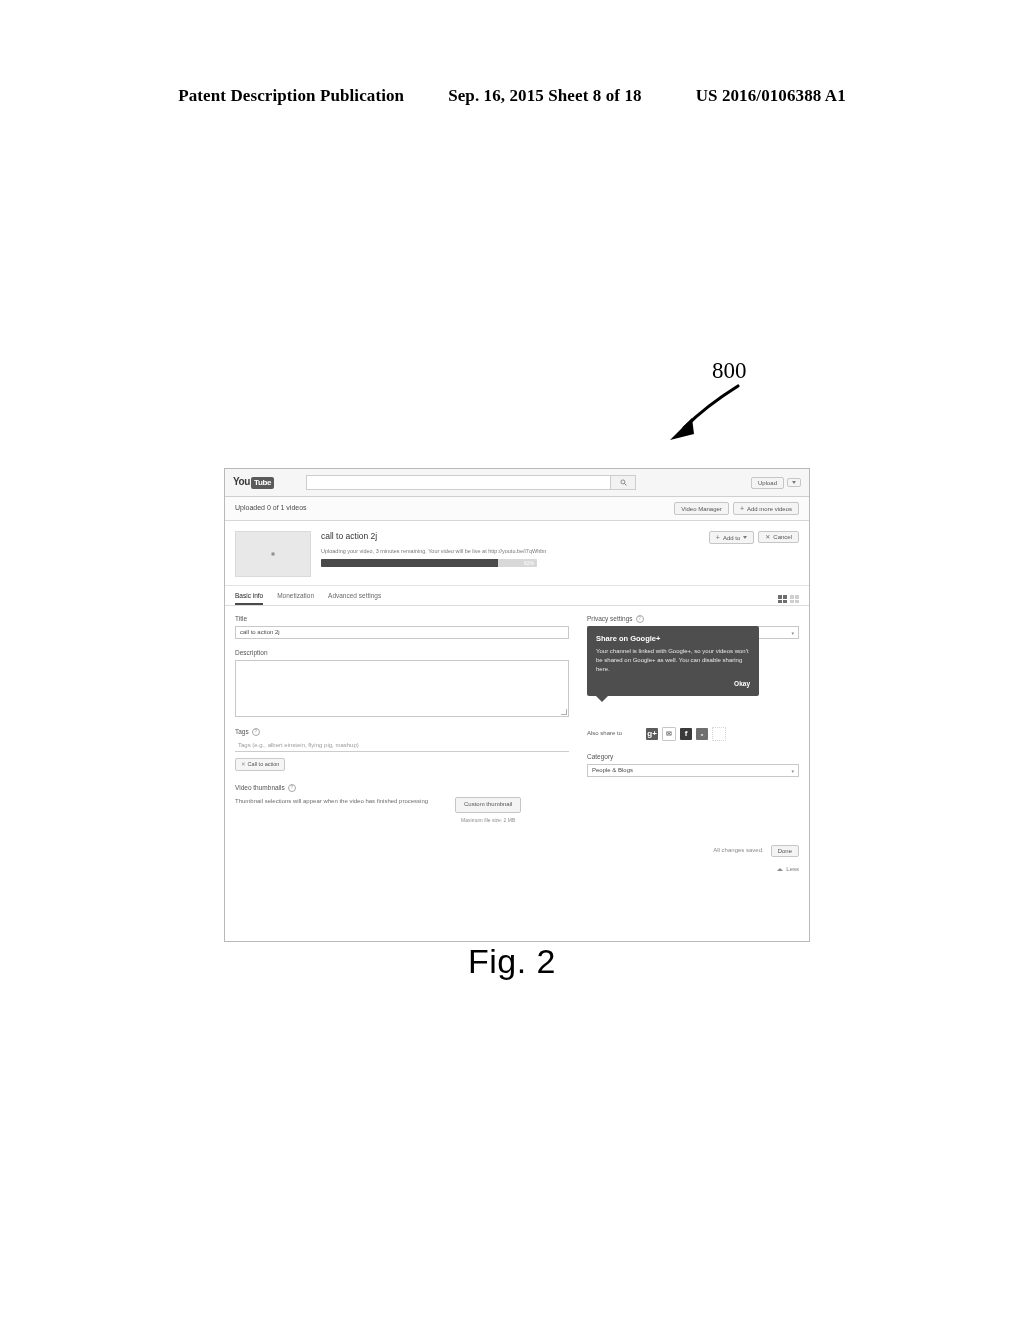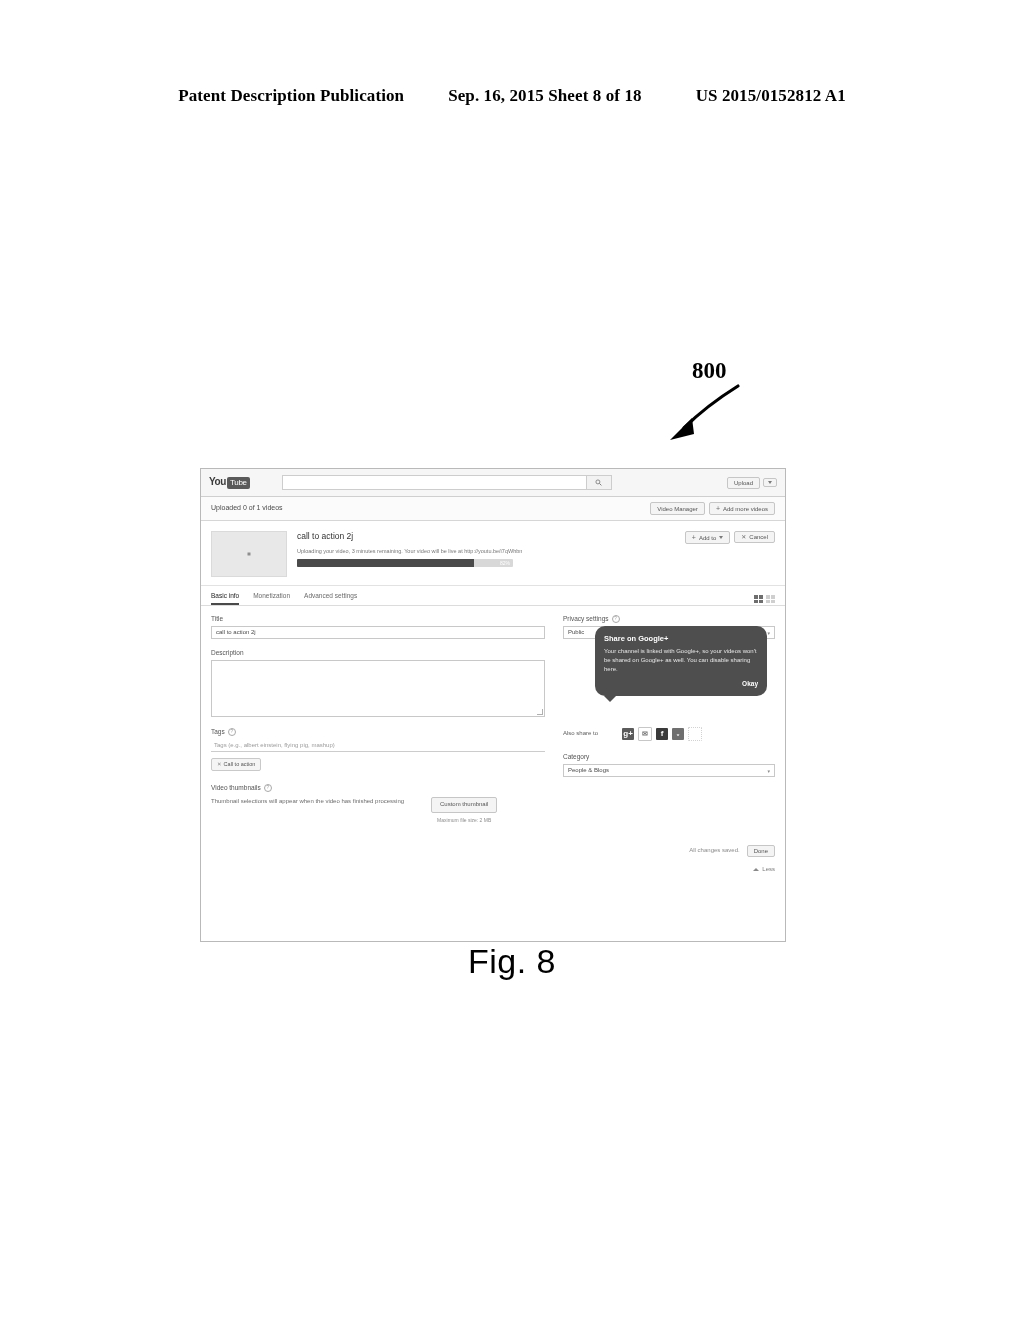--- a/index.html
+++ b/index.html
@@ -39,24 +39,24 @@
   
   .ref-callout {
     position: absolute;
     left: 660px;
     top: 358px;
     width: 130px;
     height: 90px;
   }
   .ref-num {
     position: absolute;
-    left: 32px;
+    left: 52px;
     top: 0px;
     font-family: "Liberation Serif", serif;
-    font-weight: bold;
+    font-weight: normal;
     font-size: 23px;
     color: #000;
   }
   .ref-arrow {
     position: absolute;
     left: 0;
     top: 20px;
   }
 
   
@@ -68,21 +68,21 @@
     text-align: center;
     font-family: "Liberation Sans", sans-serif;
     font-size: 34px;
     color: #000;
     letter-spacing: 0.5px;
   }
 
   
   .shot {
     position: absolute;
-    left: 200px;
+    left: 224px;
     top: 468px;
     width: 584px;
     height: 472px;
     background: #ffffff;
     border: 1px solid #b9b9b9;
     overflow: hidden;
     font-size: 6px;
     color: #3b3b3b;
     line-height: 1.25;
   }
@@ -109,21 +109,21 @@
   .yt-logo .yt-you {
     font-family: "Liberation Sans", sans-serif;
     font-weight: bold;
     font-size: 10px;
     color: #3a3a3a;
     letter-spacing: -0.4px;
   }
   .yt-logo .yt-tube {
     background: #5a5a5a;
     color: #fff;
-    font-weight: normal;
+    font-weight: bold;
     font-size: 8px;
     padding: 1px 3px 1px 3px;
     margin-left: 1px;
     border-radius: 2px;
     letter-spacing: -0.3px;
   }
   .yt-search-wrap {
     display: flex;
     align-items: stretch;
     margin-left: 32px;
@@ -428,22 +428,21 @@
 
   .tooltip {
     position: absolute;
     left: 0;
     top: 11px;
     width: 172px;
     background: #4e4e4e;
     color: #ffffff;
     padding: 8px 9px 7px 9px;
     box-sizing: border-box;
-    border-radius: 10px;
-    margin-left: 32px;
+    border-radius: 2px;
   }
   .tooltip::after {
     content: "";
     position: absolute;
     left: 9px;
     bottom: -6px;
     width: 0; height: 0;
     border-left: 6px solid transparent;
     border-right: 6px solid transparent;
     border-top: 6px solid #4e4e4e;
@@ -522,21 +521,21 @@
   .plus-glyph { font-size: 7px; color: #6c6c6c; line-height: 1; }
   .x-glyph { font-size: 6px; color: #6c6c6c; line-height: 1; }
 </style>
 </head>
 <body>
 
 <div class="patent-header">
   <div class="ph-row">
     <span class="ph-pub">Patent Description Publication</span>
     <span class="ph-sheet">Sep. 16, 2015  Sheet 8 of 18</span>
-    <span class="ph-num">US 2015/0152812 A1</span>
+    <span class="ph-num">US 2016/0106388 A1</span>
   </div>
 </div>
 
 <div class="ref-callout">
   <div class="ref-num">800</div>
   <svg class="ref-arrow" width="110" height="70" viewBox="0 0 110 70">
     <path d="M78 8 C 62 18, 40 34, 24 50" stroke="#000" stroke-width="3.2" fill="none" stroke-linecap="round"></path>
     <path d="M10 62 L32 40 L34 56 Z" fill="#000"></path>
   </svg>
 </div>
@@ -704,13 +703,13 @@
       <span class="saved-text">All changes saved.</span>
       <span class="btn">Done</span>
     </div>
     <div class="less-row">
       <span class="caret-up"></span>
       <span>Less</span>
     </div>
   </div>
 </div>
 
-<div class="fig-label">Fig. 8</div>
+<div class="fig-label">Fig. 2</div>
 
 </body></html>

